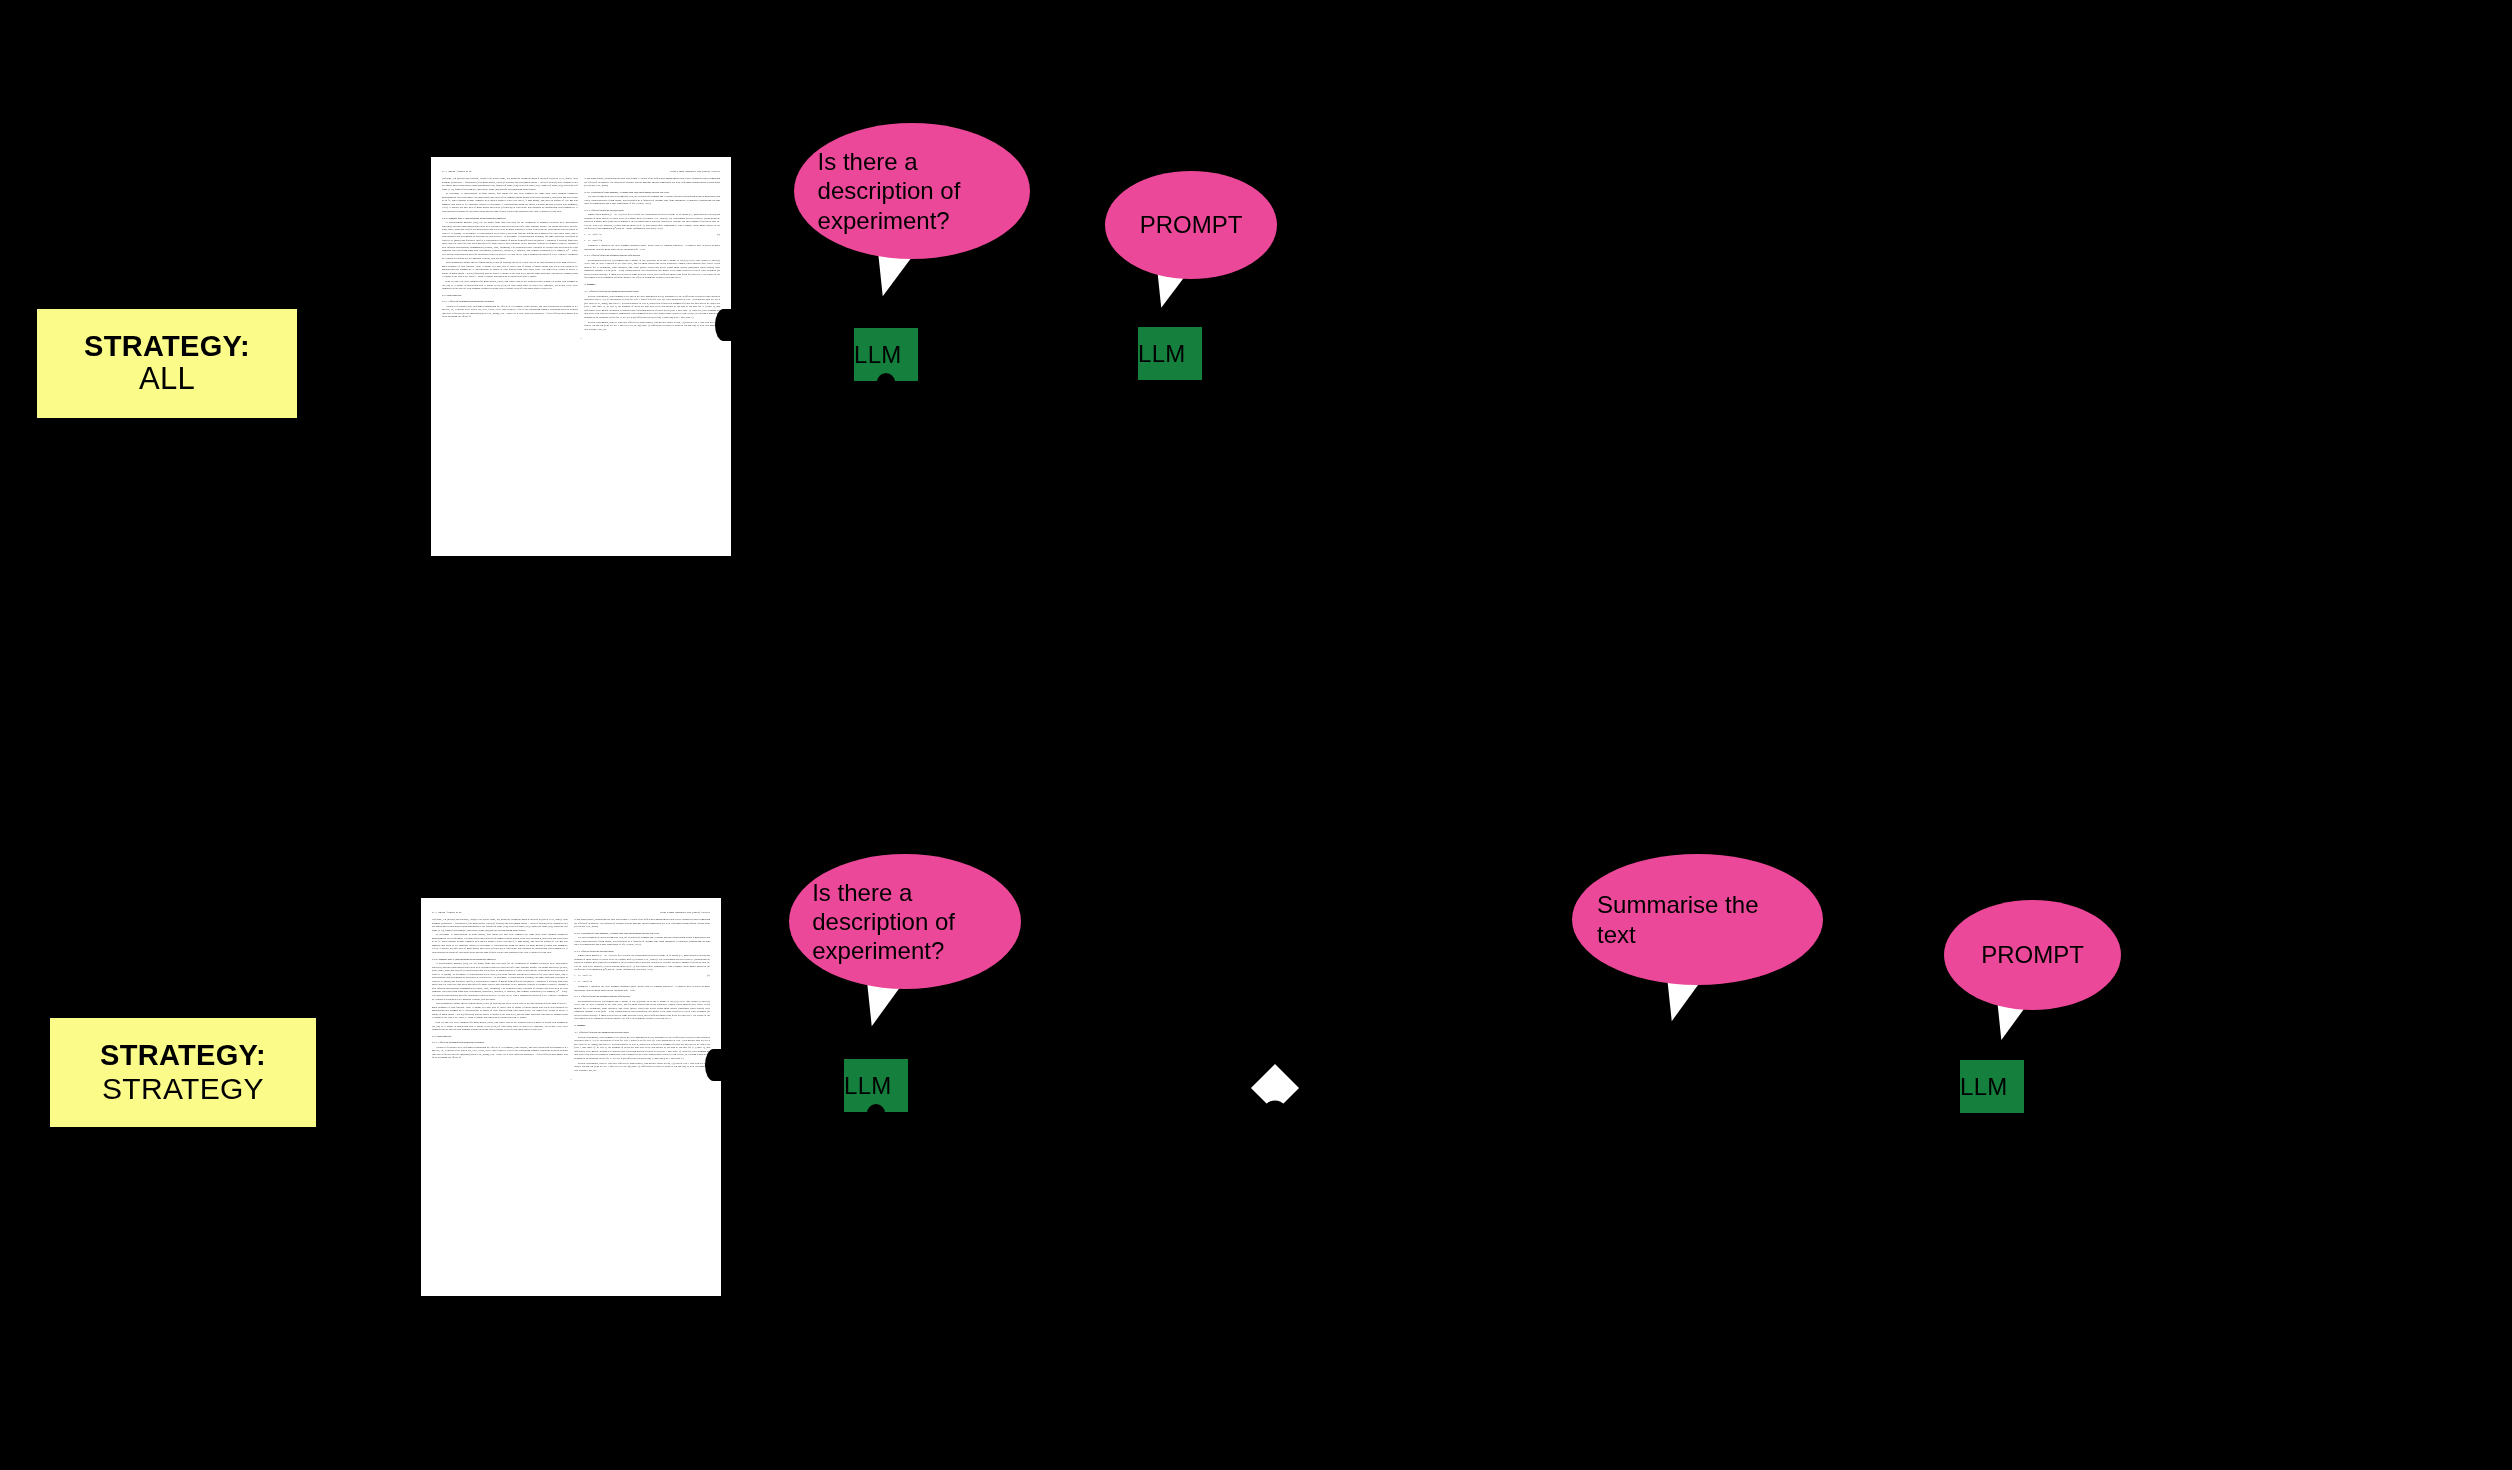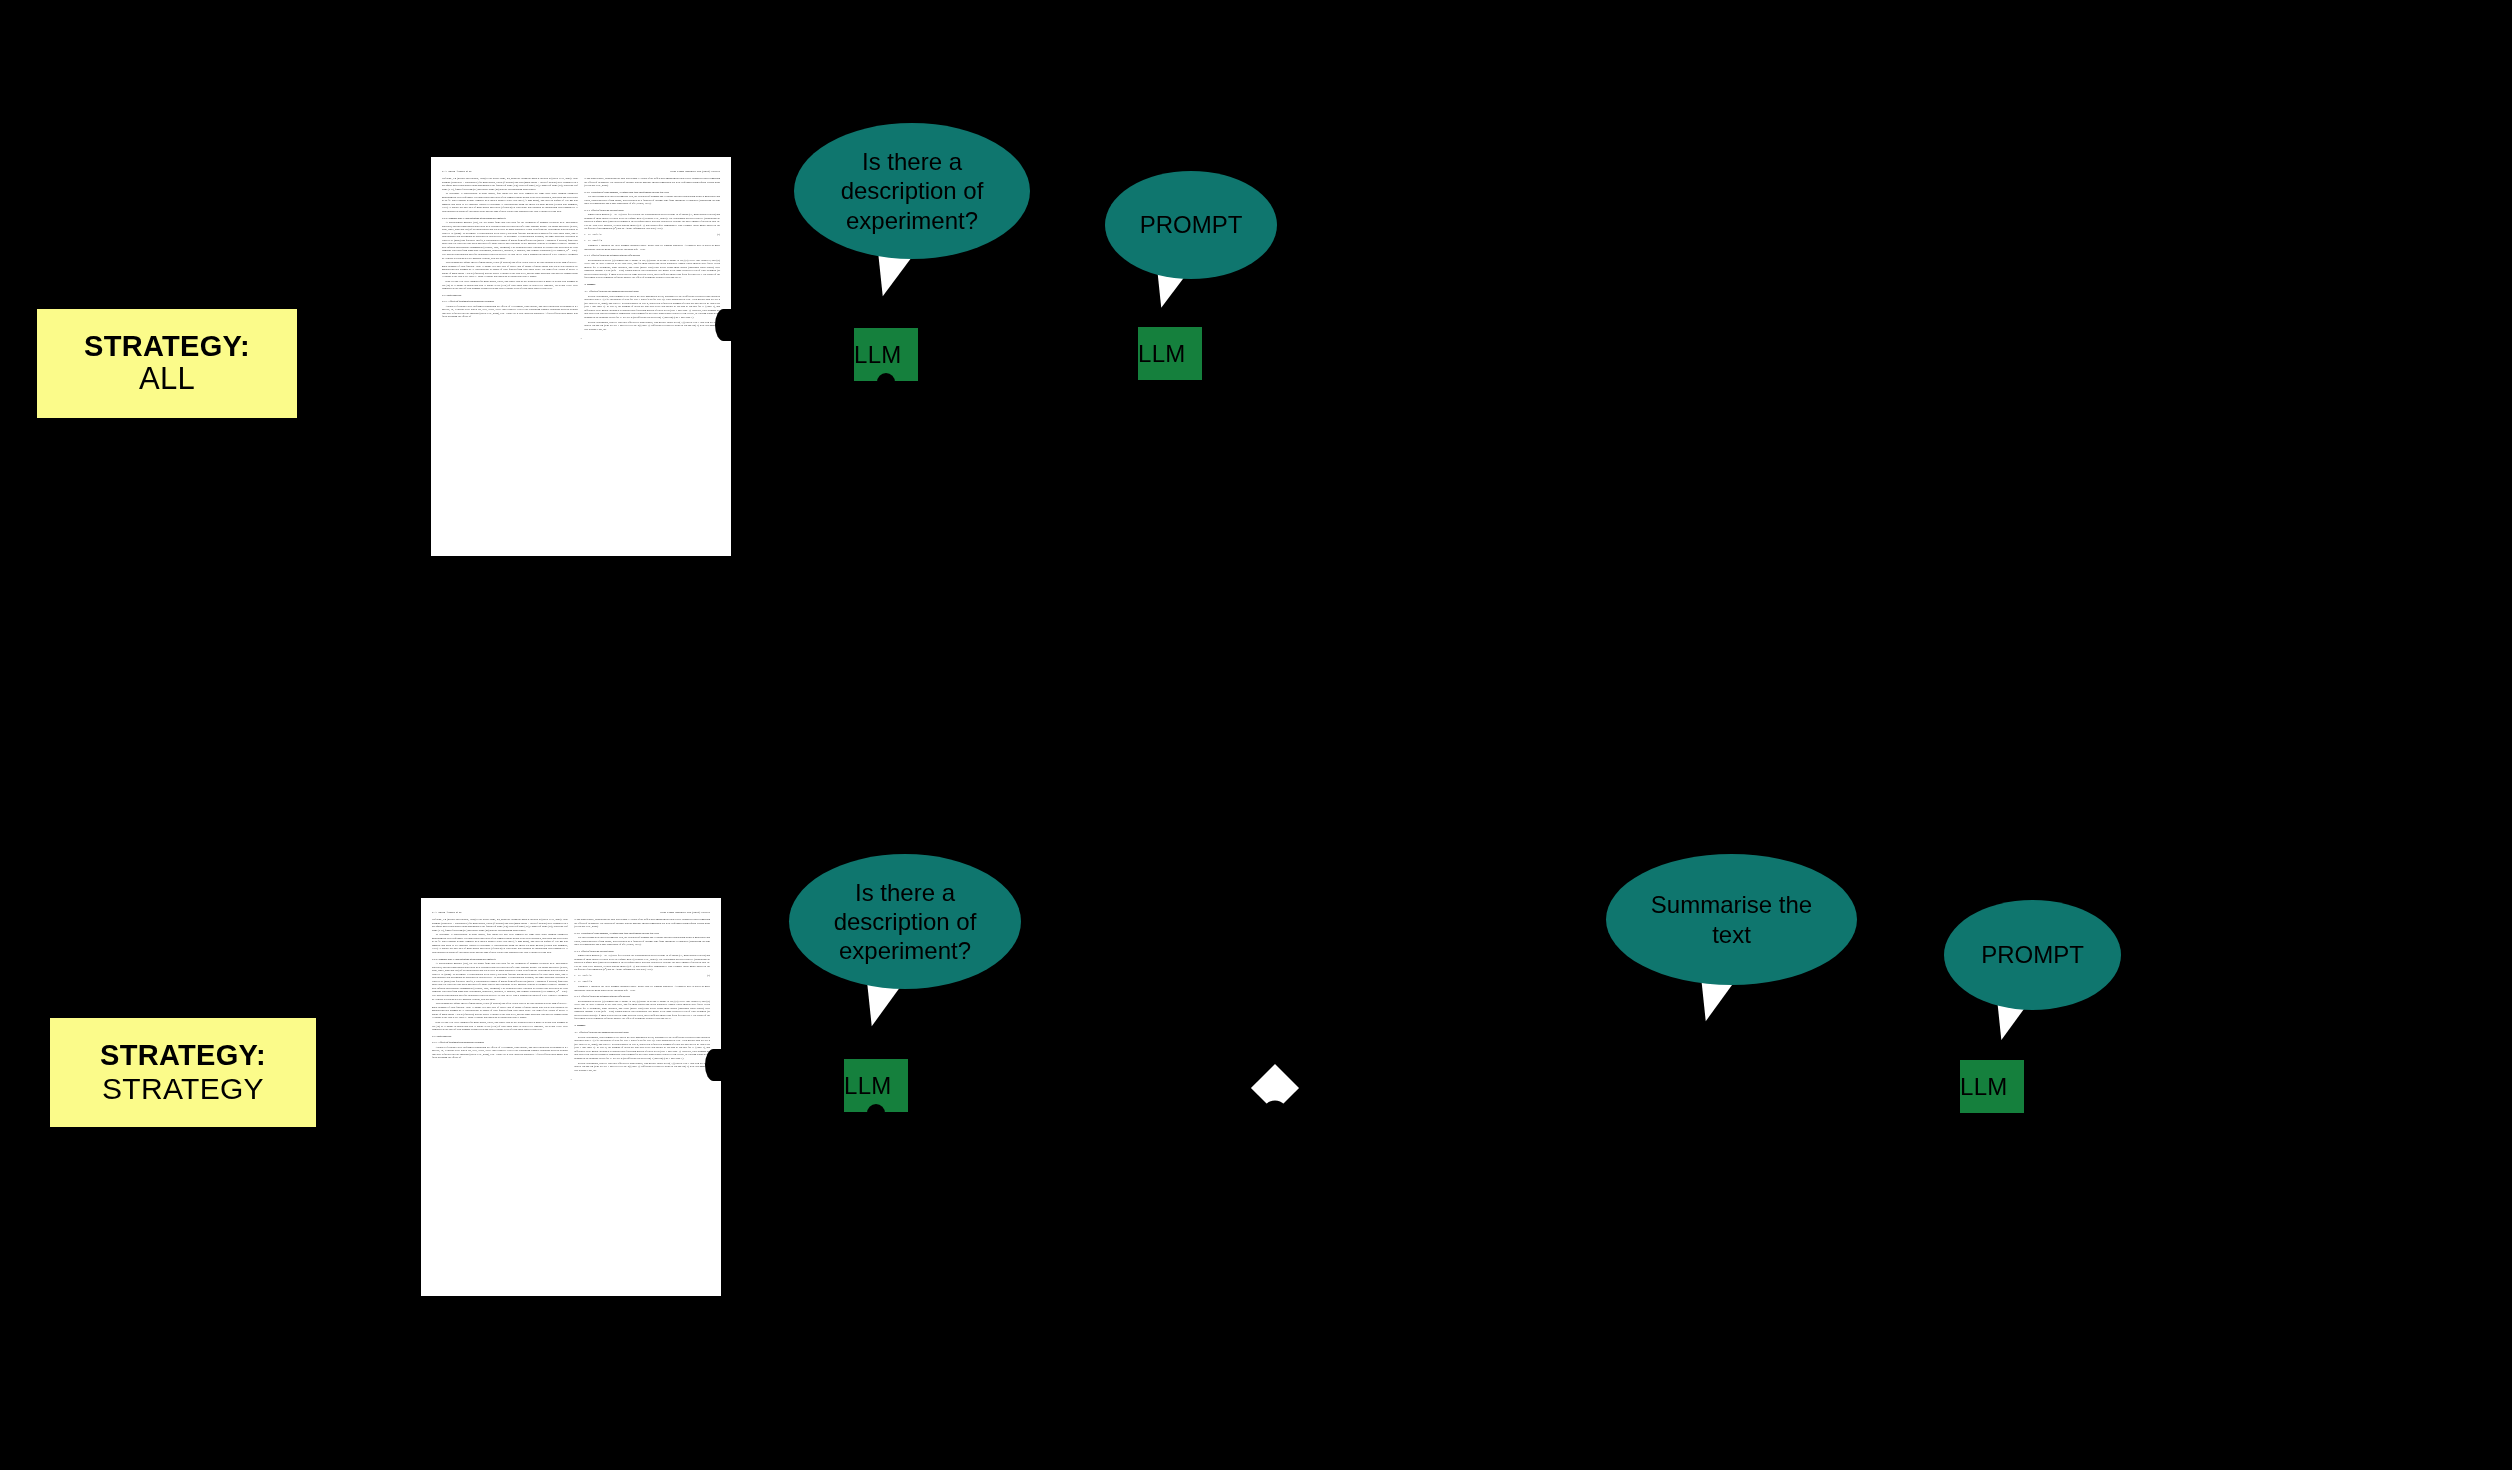--- a/index.html
+++ b/index.html
@@ -131,26 +131,26 @@
 
   
   .bubble {
     position: absolute;
   }
   .bubble .oval {
     position: absolute;
     left: 0; top: 0;
     width: 100%;
     height: 100%;
-    background: #0f766e;
+    background: #ec4899;
     border-radius: 50%;
     display: flex;
     align-items: center;
     justify-content: center;
-    text-align: center;
+    text-align: left;
     box-sizing: border-box;
   }
   .bubble .oval span {
     display: block;
     line-height: 1.22;
     color: #000;
     padding: 0 10%;
   }
   .bubble .tail {
     position: absolute;
@@ -182,21 +182,21 @@
   #bubble-q2 { left: 789px; top: 854px; width: 232px; height: 135px; }
   #bubble-q2 .oval span { font-size: 24px; }
   #bubble-q2 .tail {
     left: 80px; top: 120px;
     border-width: 0 0 50px 45px;
     border-color: transparent transparent transparent #ffffff;
     transform: rotate(-6deg);
   }
 
   
-  #bubble-sum { left: 1606px; top: 854px; width: 251px; height: 131px; }
+  #bubble-sum { left: 1572px; top: 854px; width: 251px; height: 131px; }
   #bubble-sum .oval span { font-size: 24px; }
   #bubble-sum .tail {
     left: 97px; top: 115px;
     border-width: 0 0 50px 45px;
     border-color: transparent transparent transparent #ffffff;
     transform: rotate(-6deg);
   }
 
   
   #bubble-p2 { left: 1944px; top: 900px; width: 177px; height: 110px; }

